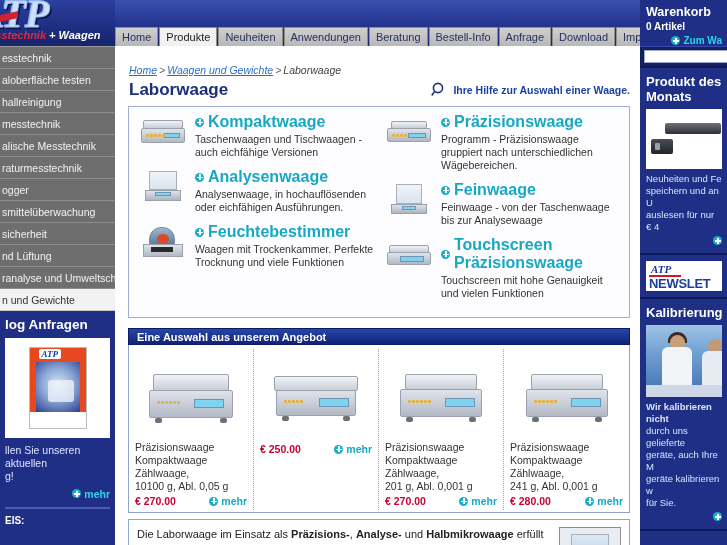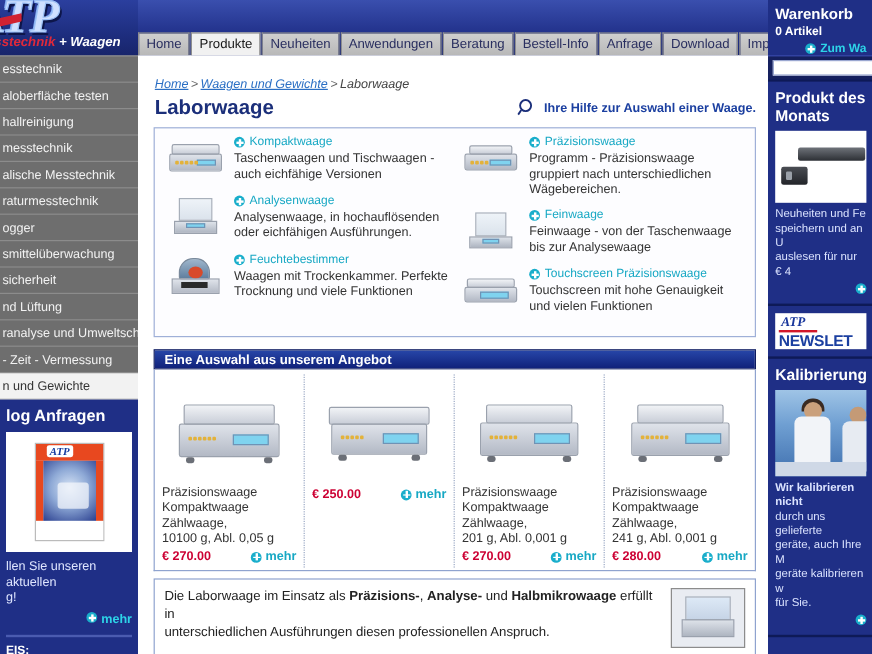--- a/index.html
+++ b/index.html
@@ -107,21 +107,21 @@
     display:flex; padding:6px 4px 8px 4px;
   }
   .cat-half { width:50%; padding:0 4px; }
   .cat-row { display:flex; margin-bottom:9px; }
   .cat-thumb {
     width:52px; flex:0 0 52px; height:40px; margin-right:6px;
     display:flex; align-items:center; justify-content:center;
   }
   .cat-body { flex:1 1 auto; }
   .cat-title {
-    color:#17a8c4; font-weight:normal; font-size:10px; margin-bottom:2px;
+    color:#17a8c4; font-weight:bold; font-size:16px; margin-bottom:2px;
     display:flex; align-items:center; gap:4px; cursor:pointer;
   }
   .cat-desc { color:#333; font-size:10.5px; line-height:13px; }
 
   .bullet {
     width:9px; height:9px; border-radius:50%; background:#19aecb; position:relative;
     display:inline-block; flex:0 0 9px;
   }
   .bullet:before, .bullet:after {
     content:""; position:absolute; background:#fff;
@@ -280,21 +280,20 @@
       <div class="nav-item">aloberfläche testen</div>
       <div class="nav-item">hallreinigung</div>
       <div class="nav-item">messtechnik</div>
       <div class="nav-item">alische Messtechnik</div>
       <div class="nav-item">raturmesstechnik</div>
       <div class="nav-item">ogger</div>
       <div class="nav-item">smittelüberwachung</div>
       <div class="nav-item">sicherheit</div>
       <div class="nav-item">nd Lüftung</div>
       <div class="nav-item">ranalyse und Umweltschutz</div>
-      <div class="nav-item">- Zeit - Vermessung</div>
       <div class="nav-item light">n und Gewichte</div>
     </div>
 
     <div class="side-box">
       <h3>log Anfragen</h3>
       <div class="cat-img">
         <div class="catalog-cover">
           <div class="cc-top">
               <div class="cc-logo">ATP</div>
             </div>

